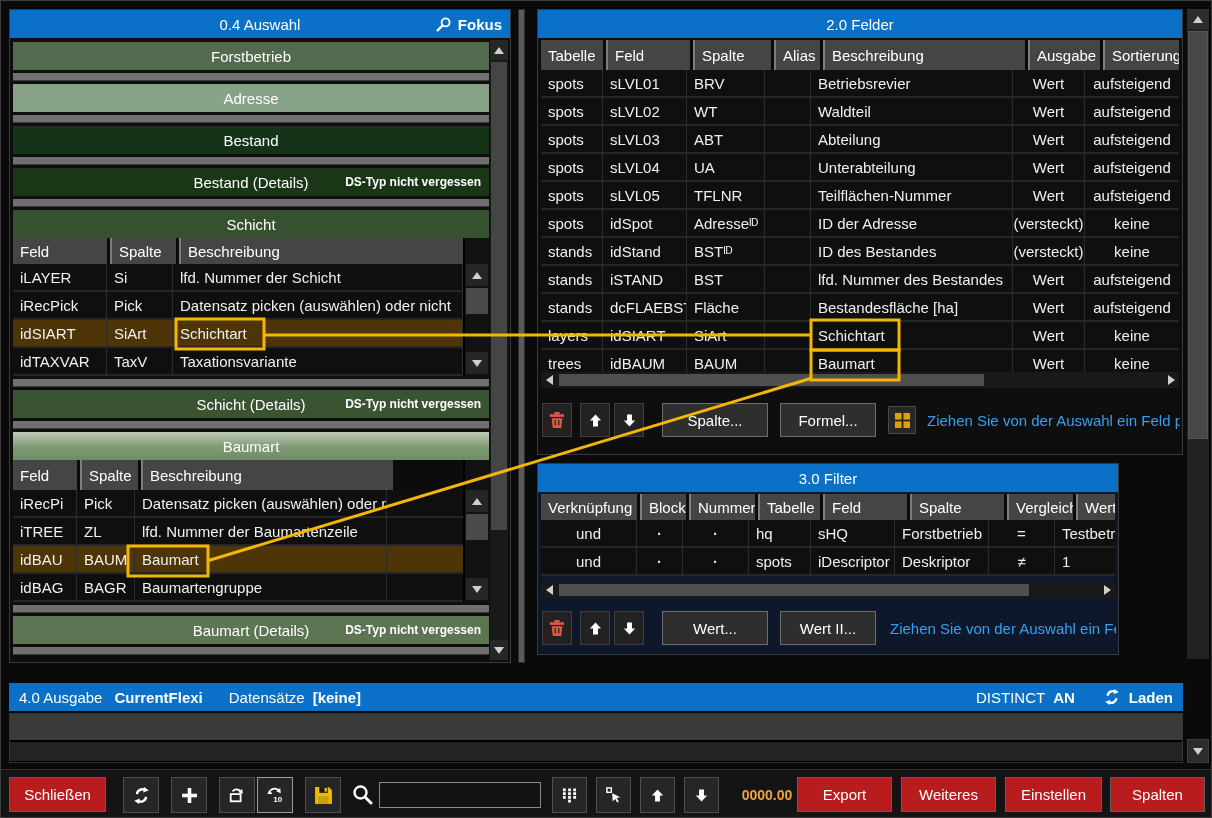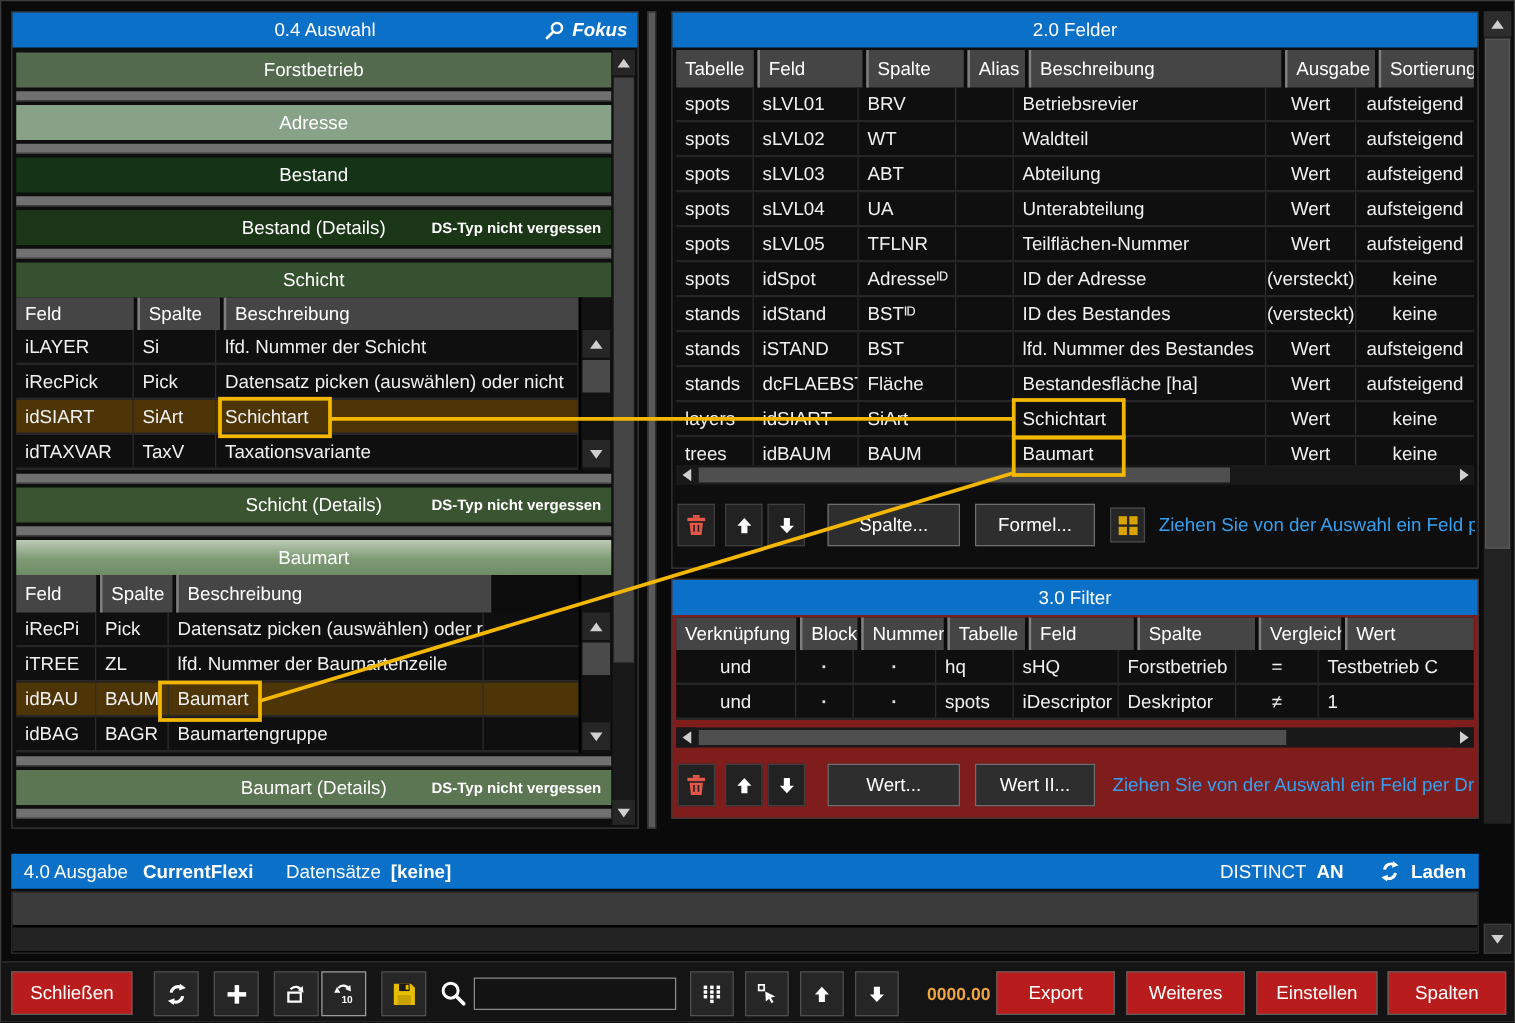--- a/index.html
+++ b/index.html
@@ -6,21 +6,21 @@
   html,body { background:#000; }
   .screen{
     position:relative; width:1212px; height:818px;
     background:#0a0a0a; border:1px solid #3c3c3c; overflow:hidden;
     font-family:"Liberation Sans", sans-serif; color:#f0f0f0; font-size:15px;
   }
   
   .phead{ height:28px; background:#0a70c8; display:flex; align-items:center;
           justify-content:center; position:relative; font-size:15px; color:#fff; }
   .phead .fokus{ position:absolute; right:8px; top:0; height:28px; display:flex;
-                 align-items:center; gap:6px; font-weight:bold; cursor:default;font-style:italic; }
+                 align-items:center; gap:6px; font-weight:bold; cursor:default; }
   
   .panel-left{ position:absolute; left:8px; top:8px; width:502px; height:654px;
                background:#0e0e0e; border:1px solid #3a3a3a; }
   .pl-body{ position:absolute; top:30px; left:2px; width:478px; bottom:2px; overflow:hidden; }
   .pl-scroll{ position:absolute; top:30px; right:2px; width:18px; bottom:2px; background:#191919; }
   .sb-btn{ height:20px; background:#262626; display:flex; align-items:center; justify-content:center; }
   .pl-scroll .sb-btn.bottom{ position:absolute; bottom:0; left:0; right:0; }
   .pl-thumb{ position:absolute; top:22px; left:1px; right:1px; height:468px; background:#454545; }
   .tri-up{ width:0; height:0; border-left:5px solid transparent; border-right:5px solid transparent; border-bottom:7px solid #cfcfcf; }
   .tri-down{ width:0; height:0; border-left:5px solid transparent; border-right:5px solid transparent; border-top:7px solid #cfcfcf; }
@@ -78,22 +78,22 @@
   .hscroll .hbtn.right{ margin-left:auto; }
   .hthumb{ height:12px; background:#4f4f4f; margin-left:2px; }
   .ptoolbar{ position:absolute; left:0; right:0; height:36px; display:flex; align-items:center; }
   .sq-btn{ position:absolute; width:30px; height:34px; background:#222; border:1px solid #3f3f3f;
            display:flex; align-items:center; justify-content:center; }
   .txt-btn{ position:absolute; height:34px; background:#2e2e2e; border:1px solid #6e6e6e;
             color:#fff; display:flex; align-items:center; justify-content:center; font-size:15px; }
   .grid-btn{ position:absolute; width:28px; height:28px; background:#262626; border:1px solid #4a4a4a;
              display:flex; align-items:center; justify-content:center; }
   .drag-hint{ position:absolute; color:#35a0f0; white-space:nowrap; overflow:hidden; right:2px; }
-  .filter-panel{ position:absolute; left:536px; top:462px; width:646px; height:192px;
-                 background:#7f1d1d; border:1px solid #3a3a3a; }
+  .filter-panel{ position:absolute; left:536px; top:462px; width:582px; height:192px;
+                 background:#0f172a; border:1px solid #3a3a3a; }
   .t-filter{ margin:2px 3px 0 3px; }
   .t-filter .c0{ width:96px; } .t-filter .c1{ width:46px; } .t-filter .c2{ width:66px; }
   .t-filter .c3{ width:62px; } .t-filter .c4{ width:84px; } .t-filter .c5{ width:94px; }
   .t-filter .c6{ width:66px; } .t-filter .c7{ flex:1; border-right:none; }
   .t-filter .td.c0,.t-filter .td.c1,.t-filter .td.c2,.t-filter .td.c6{ justify-content:center; }
   .t-filter .td.c1,.t-filter .td.c2{ font-weight:bold; color:#ddd; }
   
   .main-vscroll{ position:absolute; left:1186px; top:8px; width:22px; height:650px; background:#222; }
   .main-vscroll .sb-btn{ background:#2d2d2d; }
   .mv-thumb{ position:absolute; top:22px; left:1px; right:1px; height:408px; background:#484848; border:1px solid #555; }

